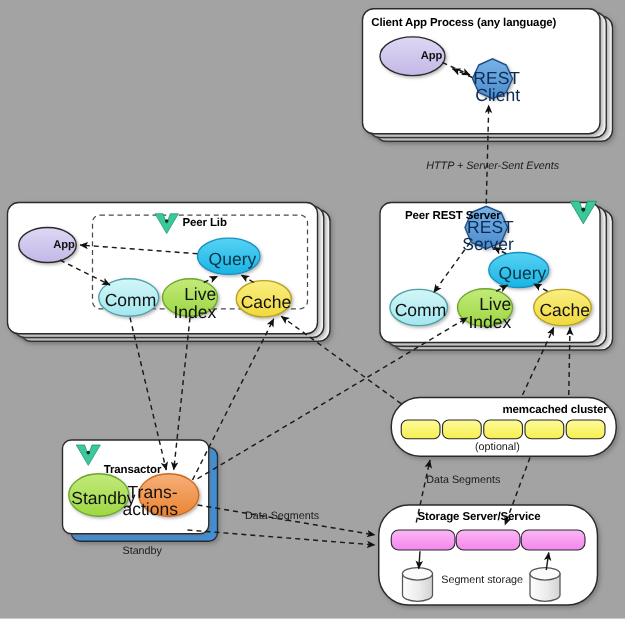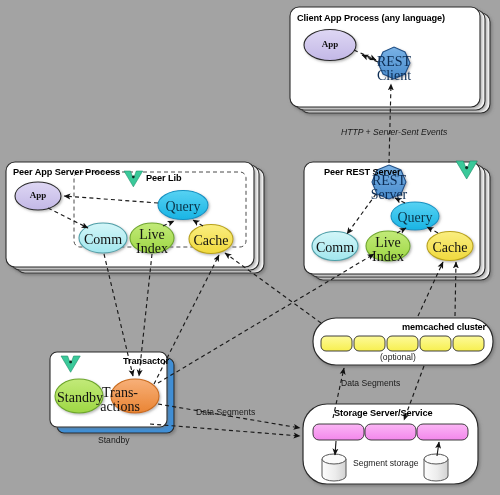--- a/index.html
+++ b/index.html
@@ -14,26 +14,25 @@
     height:495px;
     overflow:hidden;
     background:#a3a3a3;
   }
   #wires{position:absolute;left:0;top:0;width:500px;height:495px;pointer-events:none;}
   #shapes{position:absolute;left:0;top:0;width:500px;height:495px;pointer-events:none;}
 
   .node-label{
     position:absolute;
     pointer-events:none;
-    text-align:center;
+    text-align:right;
     color:#111111;
     line-height:1.02;
     white-space:pre;
     font-weight:400;
-    font-family:Liberation Serif, serif;
   }
   .box-title{
     position:absolute;
     font-weight:bold;
     color:#000000;
     font-size:9.2px;
     letter-spacing:-0.1px;
     white-space:nowrap;
   }
   .plain-label{
@@ -256,39 +255,38 @@
     </g>
   </svg>
 
   <div class="box-title" style="left:297px; top:13px;">Client App Process (any language)</div>
   <div class="node-label ell-label b" style="left:306px; top:40px; width:48px;">App</div>
   <div class="node-label ell-label" style="left:372px; top:55px; width:44px; color:#0b2b52;">REST
 Client</div>
 
   <div class="plain-label" style="left:341px; top:127px;font-style:italic;">HTTP + Server-Sent Events</div>
 
-  <div class="box-title" style="left:13px; top:167px;">Peer App Server Process</div>
   <div class="box-title" style="left:146px; top:173px;">Peer Lib</div>
   <div class="node-label ell-label b" style="left:16px; top:191px; width:44px;">App</div>
   <div class="node-label ell-label" style="left:161px; top:200px; width:44px; color:#0a3347;">Query</div>
   <div class="node-label ell-label" style="left:81px; top:233px; width:44px;">Comm</div>
   <div class="node-label ell-label" style="left:131px; top:228px; width:42px;">Live
 Index</div>
   <div class="node-label ell-label" style="left:189px; top:234px; width:44px;">Cache</div>
 
   <div class="box-title" style="left:312px; top:167px;padding-left:12px;">Peer REST Server</div>
   <div class="node-label ell-label" style="left:367px; top:174px; width:44px; color:#0b2b52;">REST
 Server</div>
   <div class="node-label ell-label" style="left:393px; top:211px; width:44px; color:#0a3347;">Query</div>
   <div class="node-label ell-label" style="left:313px; top:241px; width:44px;">Comm</div>
   <div class="node-label ell-label" style="left:367px; top:236px; width:42px;">Live
 Index</div>
   <div class="node-label ell-label" style="left:428px; top:241px; width:44px;">Cache</div>
 
-  <div class="box-title" style="left:83px; top:356px;margin-left:40px;">Transactor</div>
+  <div class="box-title" style="left:83px; top:370px;">Transactor</div>
   <div class="node-label ell-label" style="left:57px; top:391px; width:44px;">Standby</div>
   <div class="node-label ell-label" style="left:98px; top:386px; width:44px;">Trans-
 actions</div>
   <div class="plain-label" style="left:98px; top:435px;">Standby</div>
 
   <div class="box-title" style="left:360px; top:322px;padding-left:42px;">memcached cluster</div>
   <div class="plain-label" style="left:380px; top:352px;">(optional)</div>
 
   <div class="box-title" style="left:334px; top:408px;">Storage Server/Service</div>
   <div class="plain-label" style="left:353px; top:458px;">Segment storage</div>

